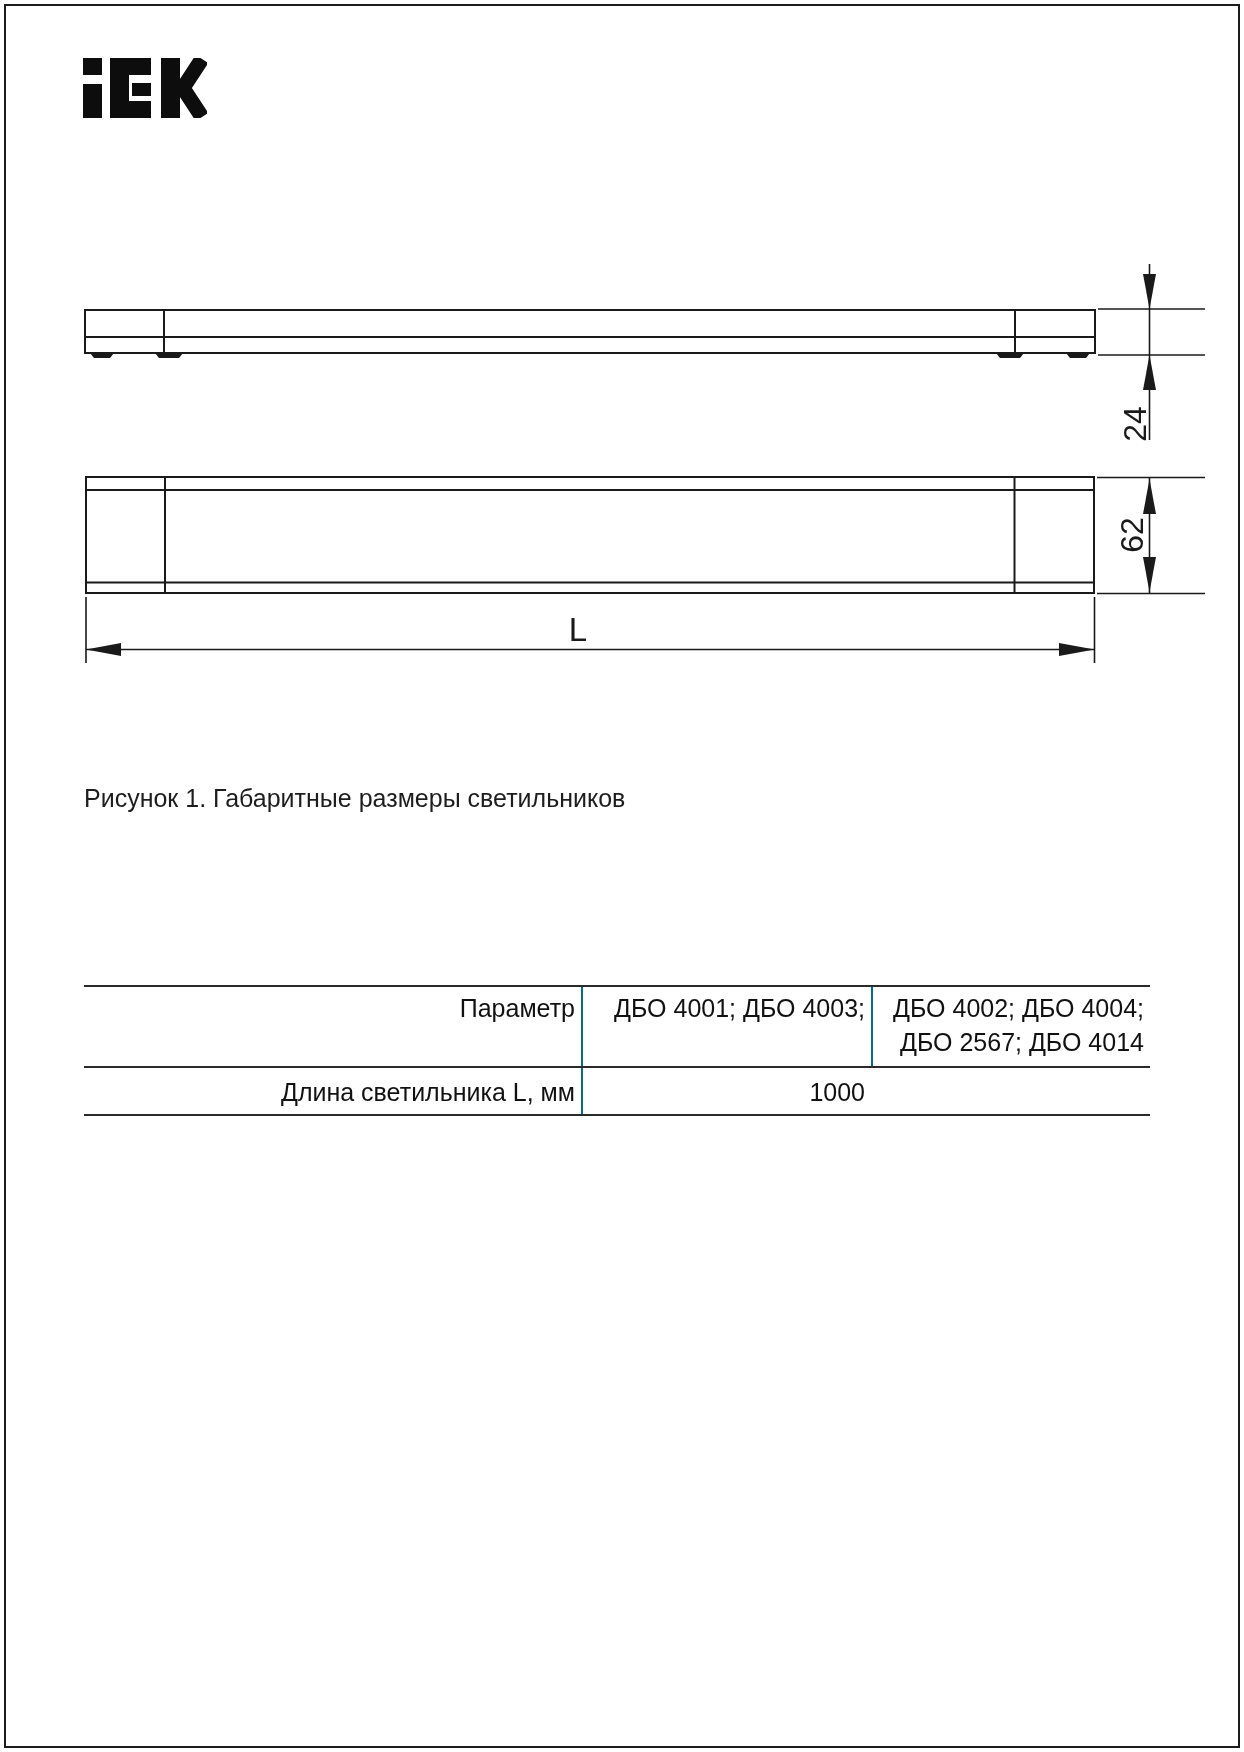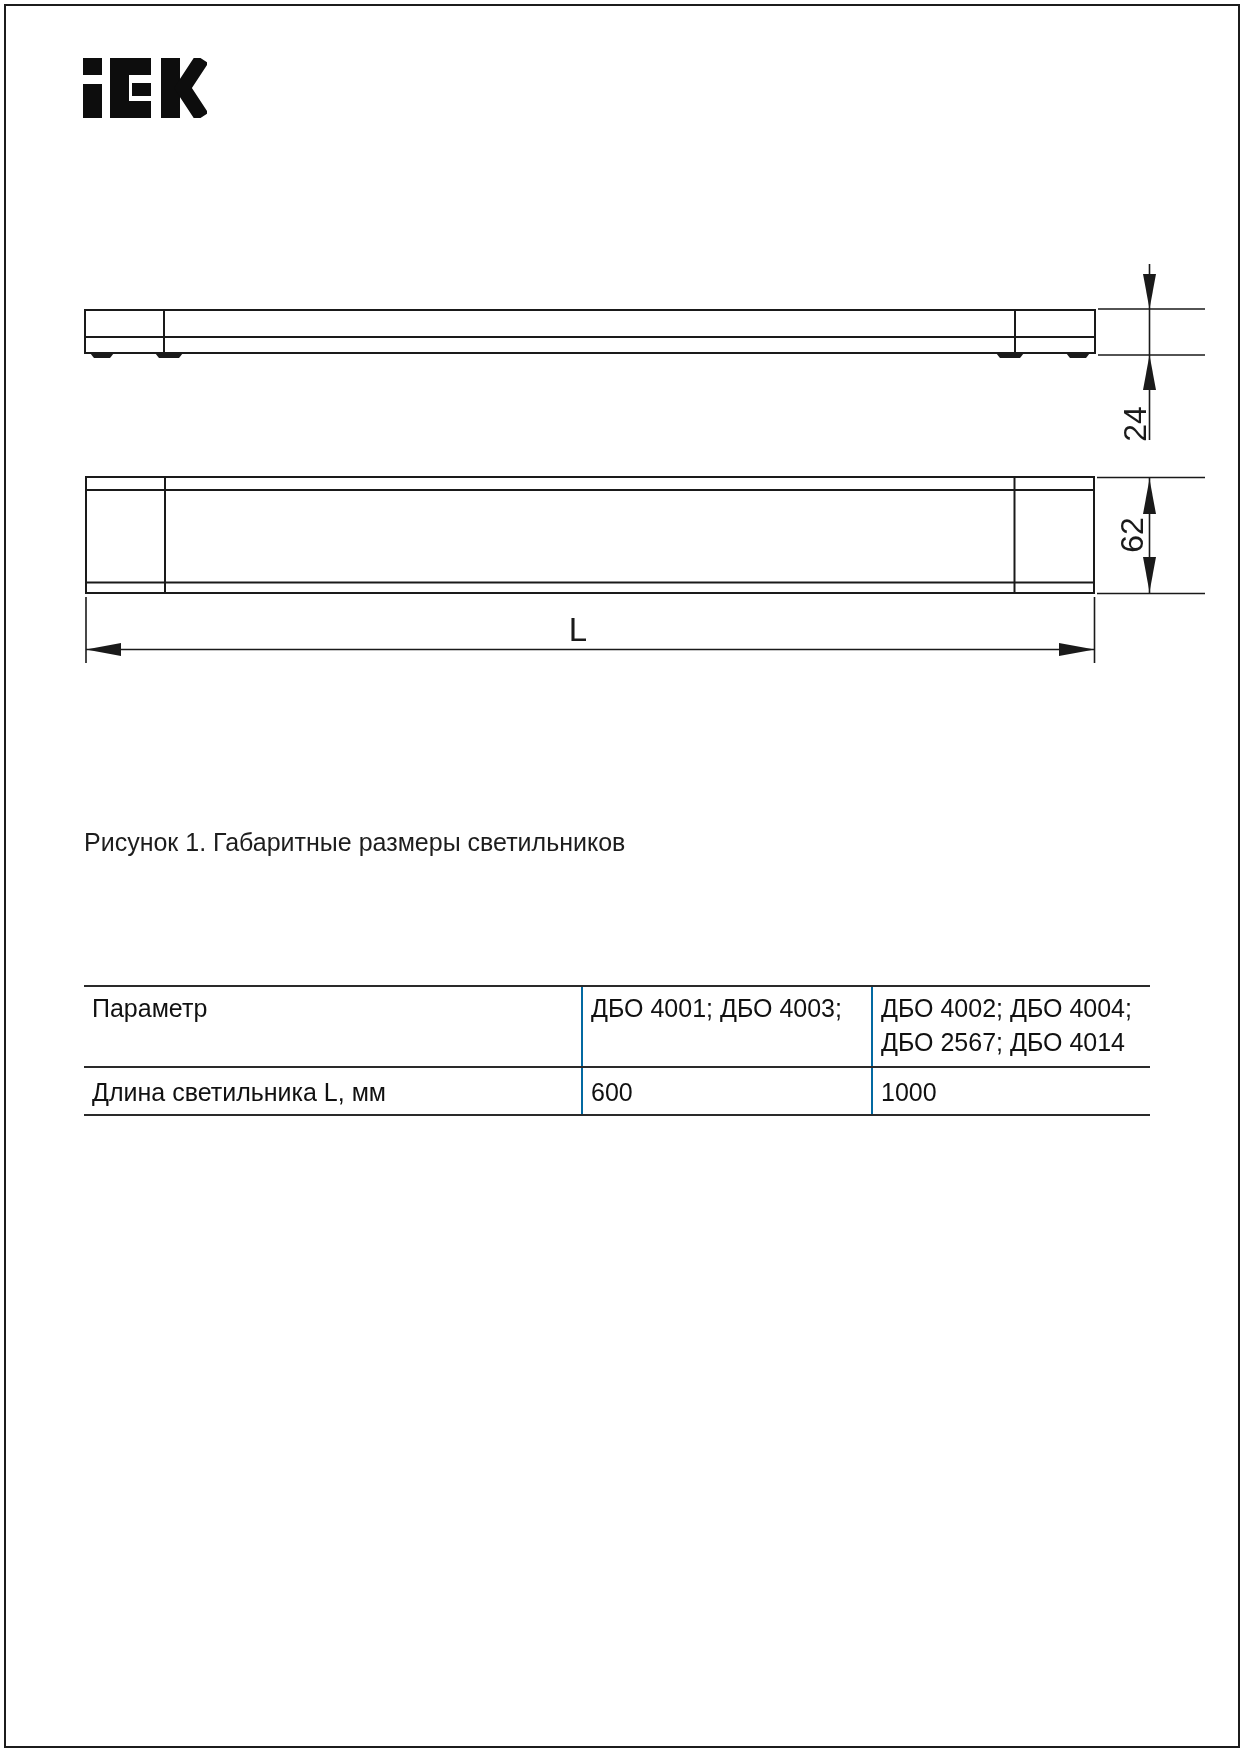--- a/index.html
+++ b/index.html
@@ -19,27 +19,27 @@
   .logo {
     position:absolute; left:83px; top:58px; width:124px; height:60px;
   }
   .figure-svg {
     position:absolute; left:0; top:0; width:1244px; height:720px;
   }
   .figure-caption {
     position:absolute; left:84px; top:783px;
     font-size:25px; line-height:30px; color:#1d1d1d;
     white-space:nowrap;
-    margin-top:44px;
   }
   .spec-table {
     position:absolute; left:84px; top:985px; width:1066px;
     border-top:2px solid #2a2a2a;
     border-bottom:2px solid #2a2a2a;
     font-size:25px;
+    text-align:right;
   }
   .t-row { display:grid; grid-template-columns:497px 290px 279px; }
   .t-row.header { border-bottom:2px solid #2a2a2a; }
   .t-cell {
     padding:4px 6px 6px 8px;
     line-height:34px;
     min-height:0;
   }
   .t-row.header .t-cell { height:69px; }
   .t-row.data .t-cell { height:34px; padding-top:7px; padding-bottom:5px; }
@@ -136,17 +136,16 @@
       <div class="t-cell c1">
         <span class="t-line">ДБО 4001; ДБО 4003;</span>
       </div>
       <div class="t-cell c2">
         <span class="t-line">ДБО 4002; ДБО 4004;</span>
         <span class="t-line">ДБО 2567; ДБО 4014</span>
       </div>
     </div>
     <div class="t-row data">
       <div class="t-cell c0">Длина светильника L, мм</div>
-      <div class="t-cell c1">600</div>
       <div class="t-cell c2">1000</div>
     </div>
   </div>
 </div>
 
 </body></html>

